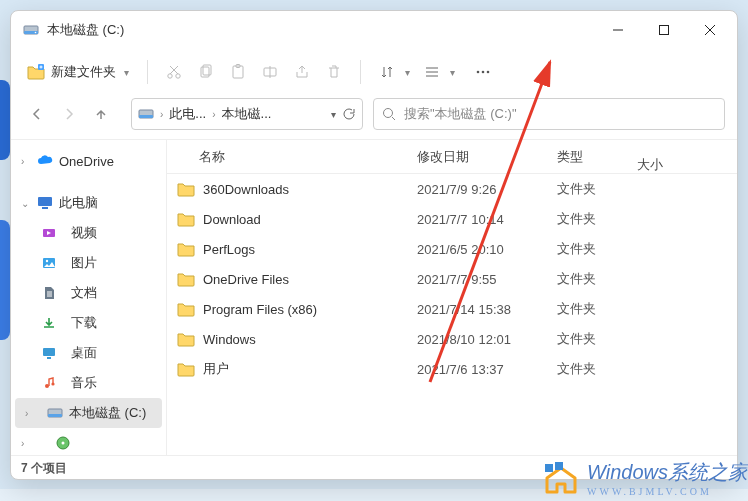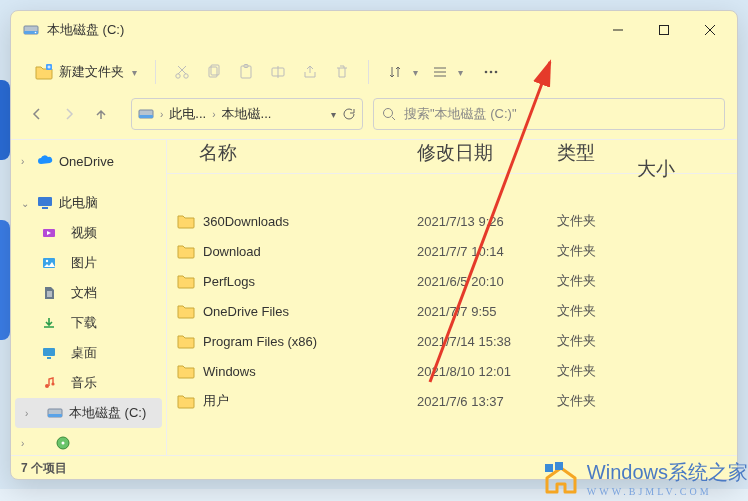--- a/index.html
+++ b/index.html
@@ -2,21 +2,21 @@
 <html><head>
 <meta charset="utf-8">
 <style>
   * { box-sizing: border-box; margin: 0; padding: 0; font-family: "Segoe UI", "Microsoft YaHei", sans-serif; }
   body { width: 748px; height: 501px; background: #d8e8f5; overflow: hidden; position: relative; }
 
   .window {
     position: absolute;
     left: 10px; top: 10px;
     width: 728px; height: 470px;
-    background: #fef9c3;
+    background: #ffffff;
     border: 1px solid #ccc;
     border-radius: 8px;
     box-shadow: 0 8px 30px rgba(0,0,0,0.15);
     display: flex;
     flex-direction: column;
     overflow: hidden;
   }
 
   
   .titlebar {
@@ -30,21 +30,21 @@
   .titlebar svg.drive { width: 16px; height: 16px; margin-right: 8px; }
   .titlebar .title { flex: 1; }
   .win-controls { display: flex; }
   .win-controls .btn { width: 46px; height: 32px; display:flex; align-items:center; justify-content:center; font-size:11px; color:#222; }
 
   
   .toolbar {
     height: 46px;
     display: flex;
     align-items: center;
-    padding: 0 16px;
+    padding: 0 8px;
     gap: 0;
   }
   .toolbar .sep { width:1px; height:24px; background:#e0e0e0; margin:0 10px; }
   .toolbar .newbtn {
     display:flex; align-items:center; gap:6px;
     padding: 4px 8px; border-radius:4px;
     font-size:13px; color:#333;
   }
   .tool-icon { width:32px; height:32px; display:flex; align-items:center; justify-content:center; border-radius:4px; color:#666; }
   .tool-icon.disabled { color:#bbb; }
@@ -114,30 +114,30 @@
 
   .content {
     flex:1;
     display:flex;
     flex-direction:column;
     position:relative;
   }
   .cols {
     display:flex;
     height:34px;
-    align-items:flex-start;
+    align-items:center;
     border-bottom:1px solid #eee;
-    font-size:19px;
+    font-size:13px;
     color:#444;
   }
   .col-name { flex:0 0 250px; padding-left:32px;}
   .col-date { flex:0 0 140px;}
   .col-type { flex:0 0 80px;}
   .col-size { flex:1; text-align:left;margin-top:16px;}
-  .rows { flex:1; overflow:auto;margin-top:32px; }
+  .rows { flex:1; overflow:auto; }
   .row {
     display:flex;
     height:30px;
     align-items:center;
     font-size:13px;
     color:#333;
   }
   .cell-name { flex:0 0 250px; padding-left:10px; display:flex; align-items:center; gap:8px;}
   .cell-date { flex:0 0 140px; color:#555;}
   .cell-type { flex:0 0 80px; color:#555;}
@@ -434,21 +434,21 @@
         <div class="col-size">大小</div>
       </div>
       <div class="rows" id="rows-container">
           <div class="row">
             <div class="cell-name">
               <svg class="folder-ico" viewBox="0 0 18 16">
                 <path d="M1 3 h5 l2 2 h9 v9 a1 1 0 0 1 -1 1 H2 a1 1 0 0 1 -1 -1 Z" fill="#ffd76a" stroke="#caa93a"></path>
               </svg>
               <span>360Downloads</span>
             </div>
-            <div class="cell-date">2021/7/13 9:26</div>
+            <div class="cell-date">2021/7/9 9:26</div>
             <div class="cell-type">文件夹</div>
           </div>
           <div class="row">
             <div class="cell-name">
               <svg class="folder-ico" viewBox="0 0 18 16">
                 <path d="M1 3 h5 l2 2 h9 v9 a1 1 0 0 1 -1 1 H2 a1 1 0 0 1 -1 -1 Z" fill="#ffd76a" stroke="#caa93a"></path>
               </svg>
               <span>Download</span>
             </div>
             <div class="cell-date">2021/7/7 10:14</div>
@@ -523,18 +523,18 @@
   <line x1="10" y1="330" x2="130" y2="10" stroke="#e53a2a" stroke-width="3" marker-end="url(#ah)"></line>
 </svg>
 
 <div class="watermark">
   <svg width="40" height="36" viewBox="0 0 40 36">
     <path d="M6 18 L20 8 L34 18 V32 H24 V24 H16 V32 H6 Z" fill="none" stroke="#f5a623" stroke-width="3" stroke-linejoin="round"></path>
     <rect x="4" y="4" width="8" height="8" fill="#3a8bd8"></rect>
     <rect x="14" y="2" width="8" height="8" fill="#3a8bd8"></rect>
   </svg>
   <div>
-    <span style="font-size:20px;font-weight:500;color:#4a7ac4;">
+    <span style="font-size:20px;font-weight:500;color:#4a7ac4;font-style:italic;">
       <span>Windows</span><span style="color:#4a7ac4;">系统之家</span>
     </span>
     <span class="sub">WWW.BJMLV.COM</span>
   </div>
 </div>
 
 </body></html>

